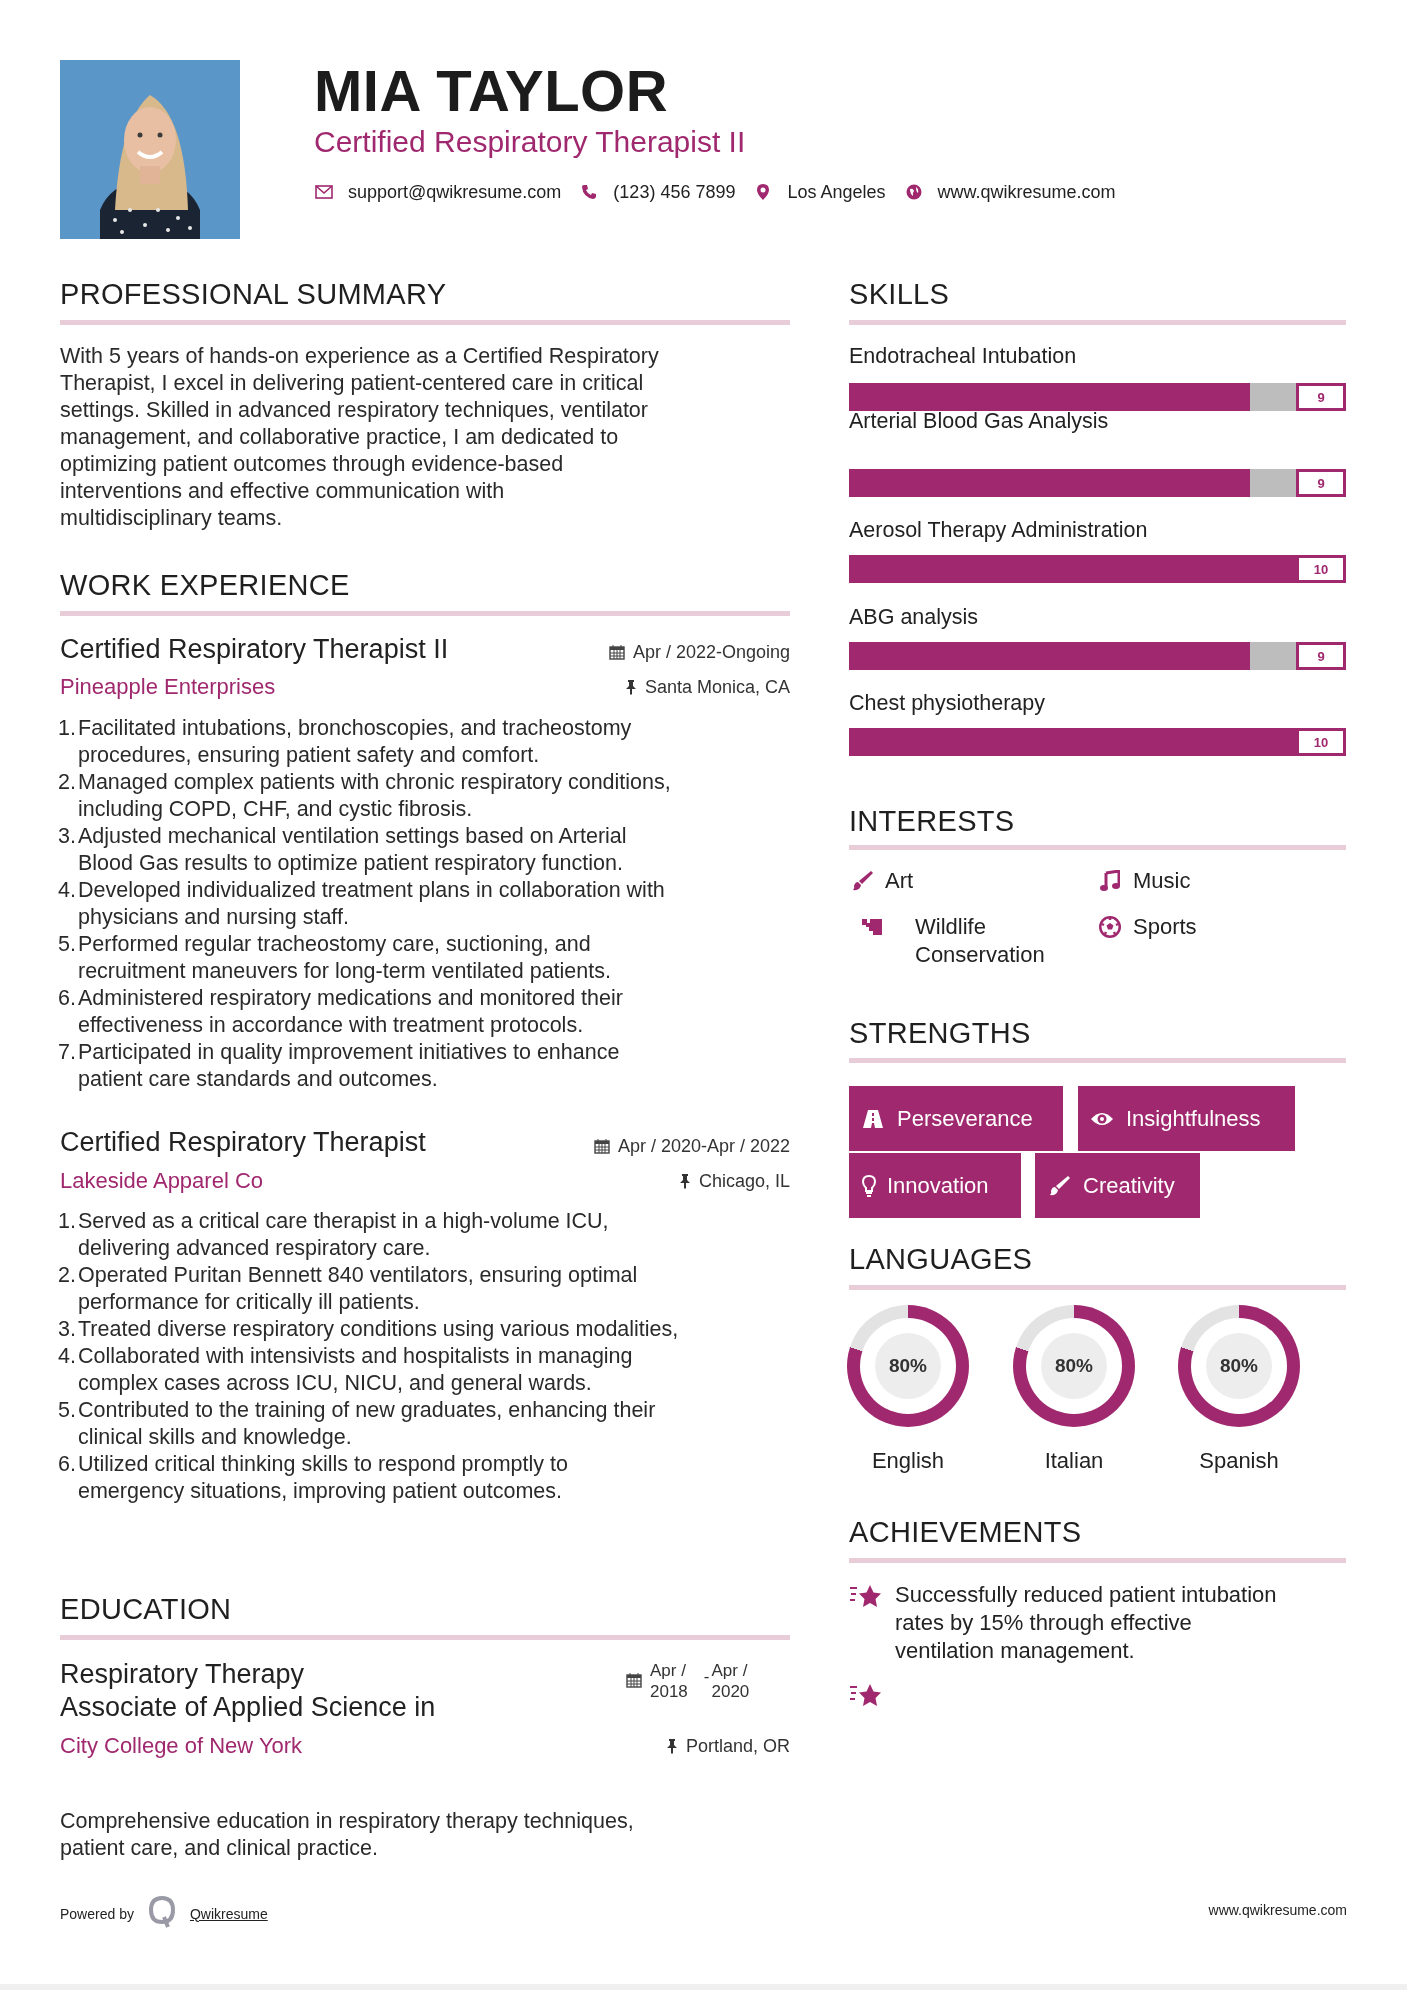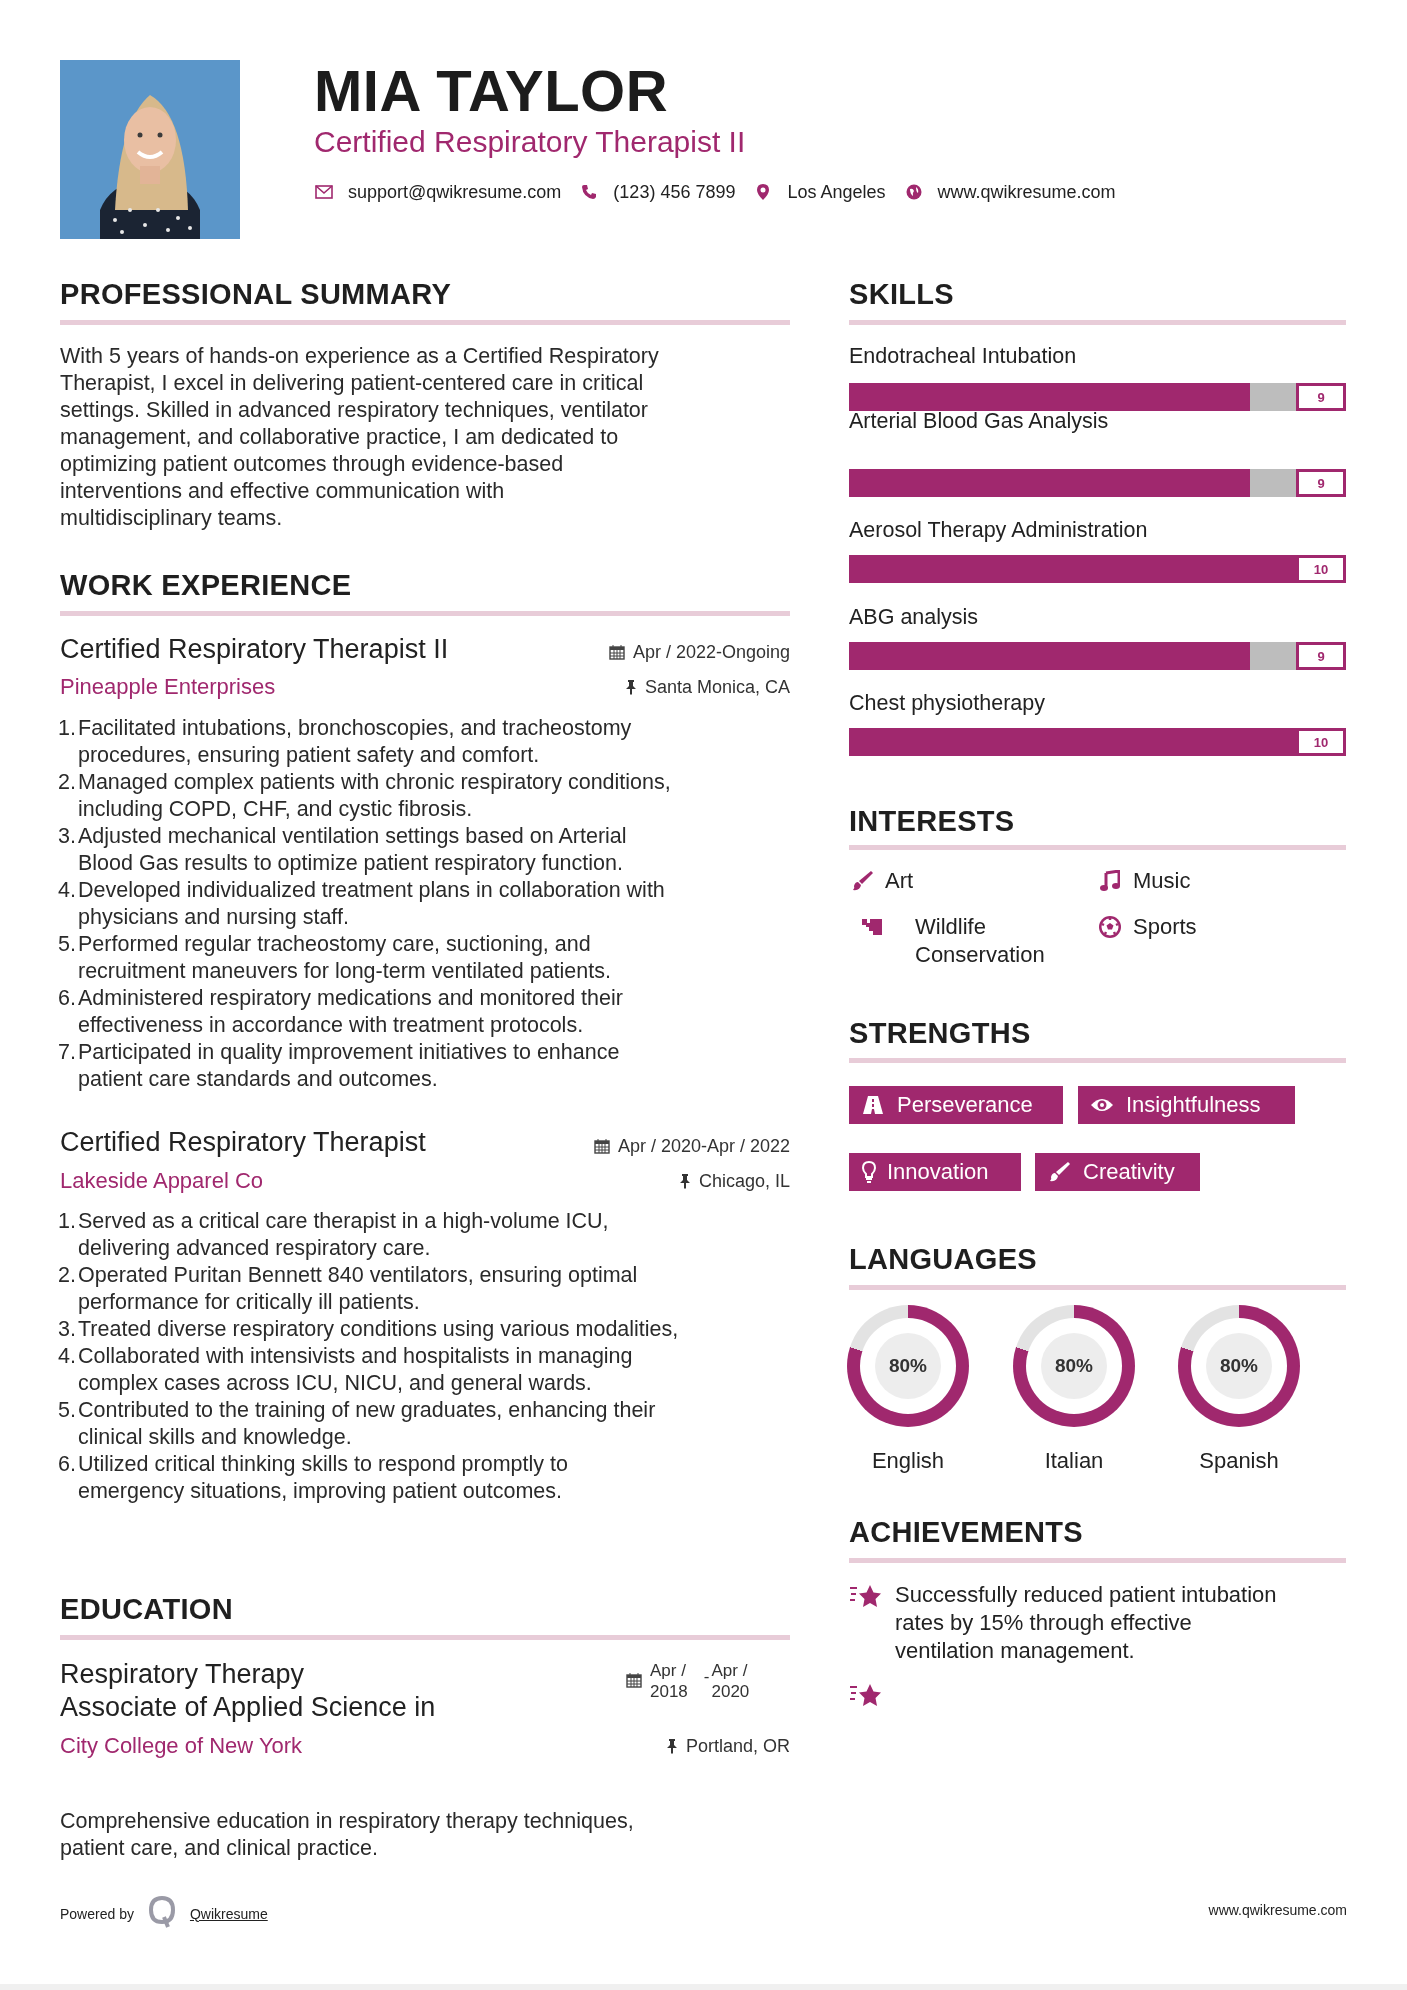--- a/index.html
+++ b/index.html
@@ -6,21 +6,21 @@
   html, body { width: 1407px; height: 1990px; background: #ffffff; overflow: hidden; }
   body { position: relative; font-family: "Liberation Sans", sans-serif; color: #222; }
   .abs { position: absolute; }
   .photo { left: 60px; top: 60px; width: 180px; height: 179px; background: #5b96c9; overflow: hidden; }
   .name { left: 314px; top: 56px; font-size: 58px; font-weight: bold; color: #1c1c1c; letter-spacing: 0.5px; line-height: 70px; white-space: nowrap; }
   .subtitle { left: 314px; top: 124px; font-size: 30px; color: #a0286e; line-height: 36px; white-space: nowrap; }
   .contact { left: 314px; top: 180px; height: 24px; display: flex; align-items: center; font-size: 18px; color: #222; white-space: nowrap; }
   .contact .ci { display: inline-flex; align-items: center; margin-right: 18px; }
   .contact .ic { width: 20px; height: 20px; margin-right: 14px; display: inline-flex; align-items: center; justify-content: center; }
 
-  .sec-title { font-size: 29px; font-weight: bold; color: #1f1f1f; line-height: 34px; letter-spacing: 0.3px; white-space: nowrap; }
+  .sec-title { font-size: 29px; font-weight: normal; color: #1f1f1f; line-height: 34px; letter-spacing: 0.3px; white-space: nowrap; }
   .rule { height: 5px; background: #e8ccd8; }
   .lcol { left: 60px; width: 730px; }
   .rcol { left: 849px; width: 497px; }
 
   .para { font-size: 21.5px; line-height: 27px; color: #2a2a2a; }
   .job-title { font-size: 27px; line-height: 32px; color: #222; white-space: nowrap; }
   .company { font-size: 22px; line-height: 28px; color: #a0286e; white-space: nowrap; }
   .meta { font-size: 18px; line-height: 22px; color: #333; white-space: nowrap; text-align: right; display: flex; align-items: center; justify-content: flex-end; }
   .meta .mi { margin-right: 8px; display: inline-flex; }
   ol.bul { list-style: none; }
@@ -29,21 +29,21 @@
 
   .skill-label { font-size: 21.5px; line-height: 26px; color: #222; white-space: nowrap; }
   .bar { height: 28px; width: 497px; display: flex; }
   .bar .fill { background: #a0286e; height: 100%; position: relative; }
   .bar .rest { background: #bdbdbd; height: 100%; }
   .bar .box { width: 50px; height: 28px; border: 3px solid #a0286e; background: #fff; color: #a0286e; font-size: 13px; font-weight: bold; display: flex; align-items: center; justify-content: center; }
 
   .interest { display: flex; align-items: flex-start; font-size: 22px; line-height: 28px; color: #222; }
   .interest .iic { width: 26px; height: 26px; margin-right: 10px; display: inline-flex; align-items: center; justify-content: center; margin-top: 1px; }
 
-  .chip { background: #a0286e; color: #fff; height: 38px; display: flex; align-items: center; padding: 0 12px; font-size: 22px; white-space: nowrap; }
+  .chip { background: #a0286e; color: #fff; height: 65px; display: flex; align-items: center; padding: 0 12px; font-size: 22px; white-space: nowrap; }
   .chip .cic { width: 24px; height: 24px; margin-right: 12px; display: inline-flex; align-items: center; justify-content: center; }
 
   .lang { width: 122px; text-align: center; }
   .ring { width: 122px; height: 122px; border-radius: 50%; position: relative; }
   .ring .inner { position: absolute; left: 13px; top: 13px; width: 96px; height: 96px; border-radius: 50%; background: #fff; display: flex; align-items: center; justify-content: center; }
   .ring .core { width: 66px; height: 66px; border-radius: 50%; background: #ededed; display: flex; align-items: center; justify-content: center; font-size: 19px; font-weight: bold; color: #333; }
   .lang-label { font-size: 22px; line-height: 28px; color: #222; margin-top: 20px; }
 
   .ach { display: flex; align-items: flex-start; font-size: 22px; line-height: 28px; color: #222; }
   .ach .aic { width: 34px; height: 26px; margin-right: 12px; flex: none; margin-top: 2px; }

